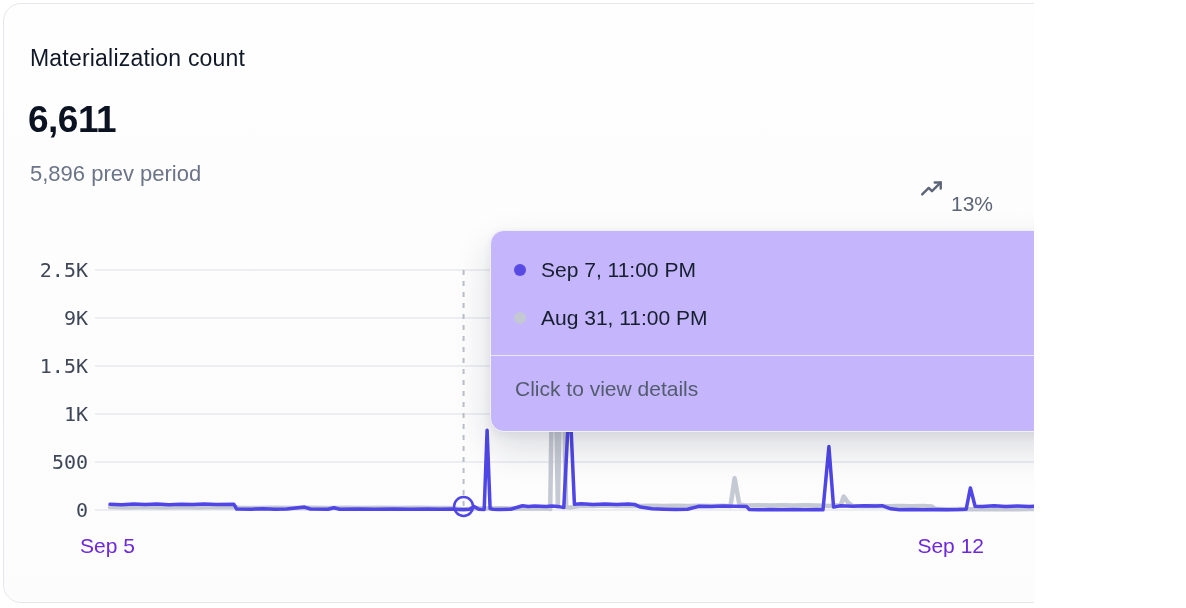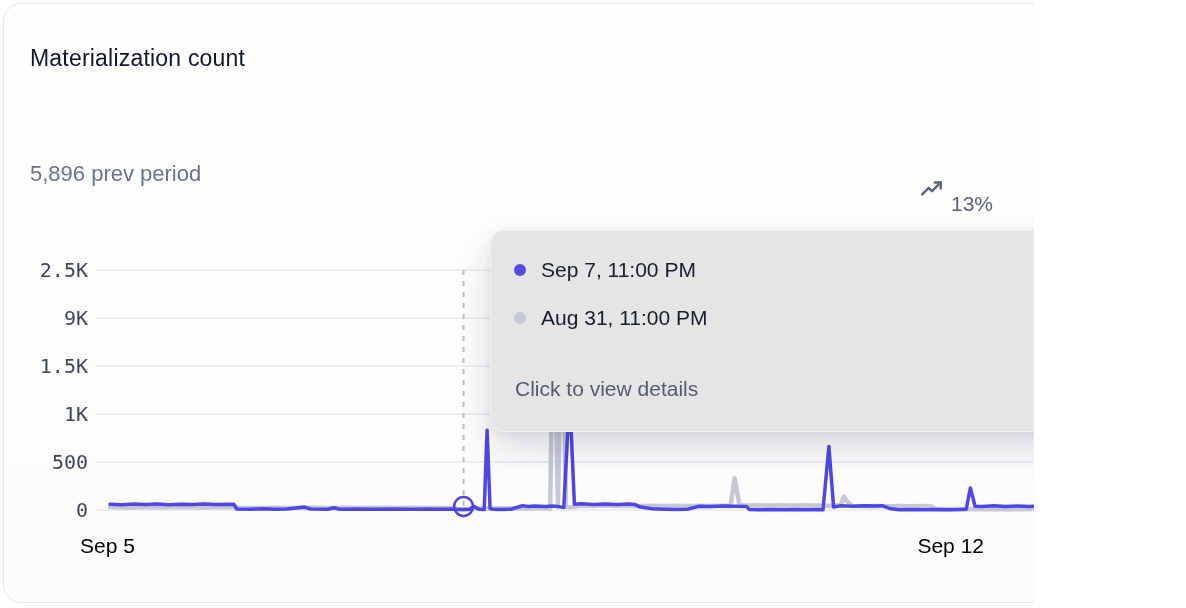--- a/index.html
+++ b/index.html
@@ -8,40 +8,41 @@
         border:1.5px solid #e4e7ec;border-radius:18px;box-sizing:border-box;z-index:0;}
   .title{position:absolute;left:30px;top:45px;font-size:23px;font-weight:500;color:#101828;letter-spacing:.2px;z-index:2;}
   .big-value{position:absolute;left:28px;top:99px;font-size:37px;font-weight:700;color:#0b1222;letter-spacing:-.5px;z-index:2;}
   .prev-period{position:absolute;left:30px;top:161px;font-size:22px;font-weight:400;color:#6b7488;z-index:2;}
   .trend{position:absolute;right:41px;top:161px;display:flex;align-items:center;gap:7px;z-index:2;}
   .trend-label{font-size:21px;color:#5d6578;margin-top:31px;}
   .trend svg{display:block;}
   #chart-svg{position:absolute;left:0;top:0;z-index:1;}
   .ytick{position:absolute;left:10px;width:78px;text-align:right;font-family:"DejaVu Sans Mono",monospace;
          font-size:20px;color:#3e4657;z-index:2;}
-  .xtick{position:absolute;top:534px;font-size:21px;color:#000000;z-index:2;}
+  .xtick{position:absolute;top:534px;font-size:21px;color:#6d28d9;z-index:2;}
   .xtick-left{left:80px;}
   .xtick-right{right:50px;}
-  .tooltip{position:absolute;left:490px;top:230px;width:638px;height:202px;background:#e5e5e5;border-radius:14px;
+  .tooltip{position:absolute;left:490px;top:230px;width:638px;height:202px;background:#c4b5fd;border-radius:14px;
            border:1px solid #f0f1f5;box-sizing:border-box;z-index:3;
            box-shadow:0 16px 36px rgba(18,26,44,.15),0 3px 8px rgba(18,26,44,.06);padding-top:15px;}
   .tt-row{display:flex;align-items:center;height:48px;padding:0 44px 0 23px;}
   .tt-dot{width:12px;height:12px;border-radius:50%;flex:0 0 auto;margin-right:15px;}
   .tt-label{font-size:21px;color:#161f2e;}
   .tt-value{margin-left:auto;font-size:21px;color:#161f2e;}
   .tt-divider{height:1px;background:#e7e9ee;margin-top:13px;}
   .tt-footer{padding:21px 24px 0 24px;font-size:21px;color:#535c6d;}
 </style>
 </head>
 <body>
 
 <div class="stage">
   <div class="card"></div>
 
   <div class="title">Materialization count</div>
+  <div class="big-value">6,611</div>
   <div class="prev-period">5,896 prev period</div>
 
   <div class="trend">
     <span>
       <svg width="24" height="20" viewBox="0 0 22 18" fill="none">
         <polyline points="2,14 8,8 11,11 19,3" stroke="#5d6578" stroke-width="2.2" stroke-linecap="round" stroke-linejoin="round"></polyline>
         <polyline points="13.5,3 19,3 19,8.5" stroke="#5d6578" stroke-width="2.2" stroke-linecap="round" stroke-linejoin="round" fill="none"></polyline>
       </svg>
     </span>
     <span class="trend-label">13%</span>

